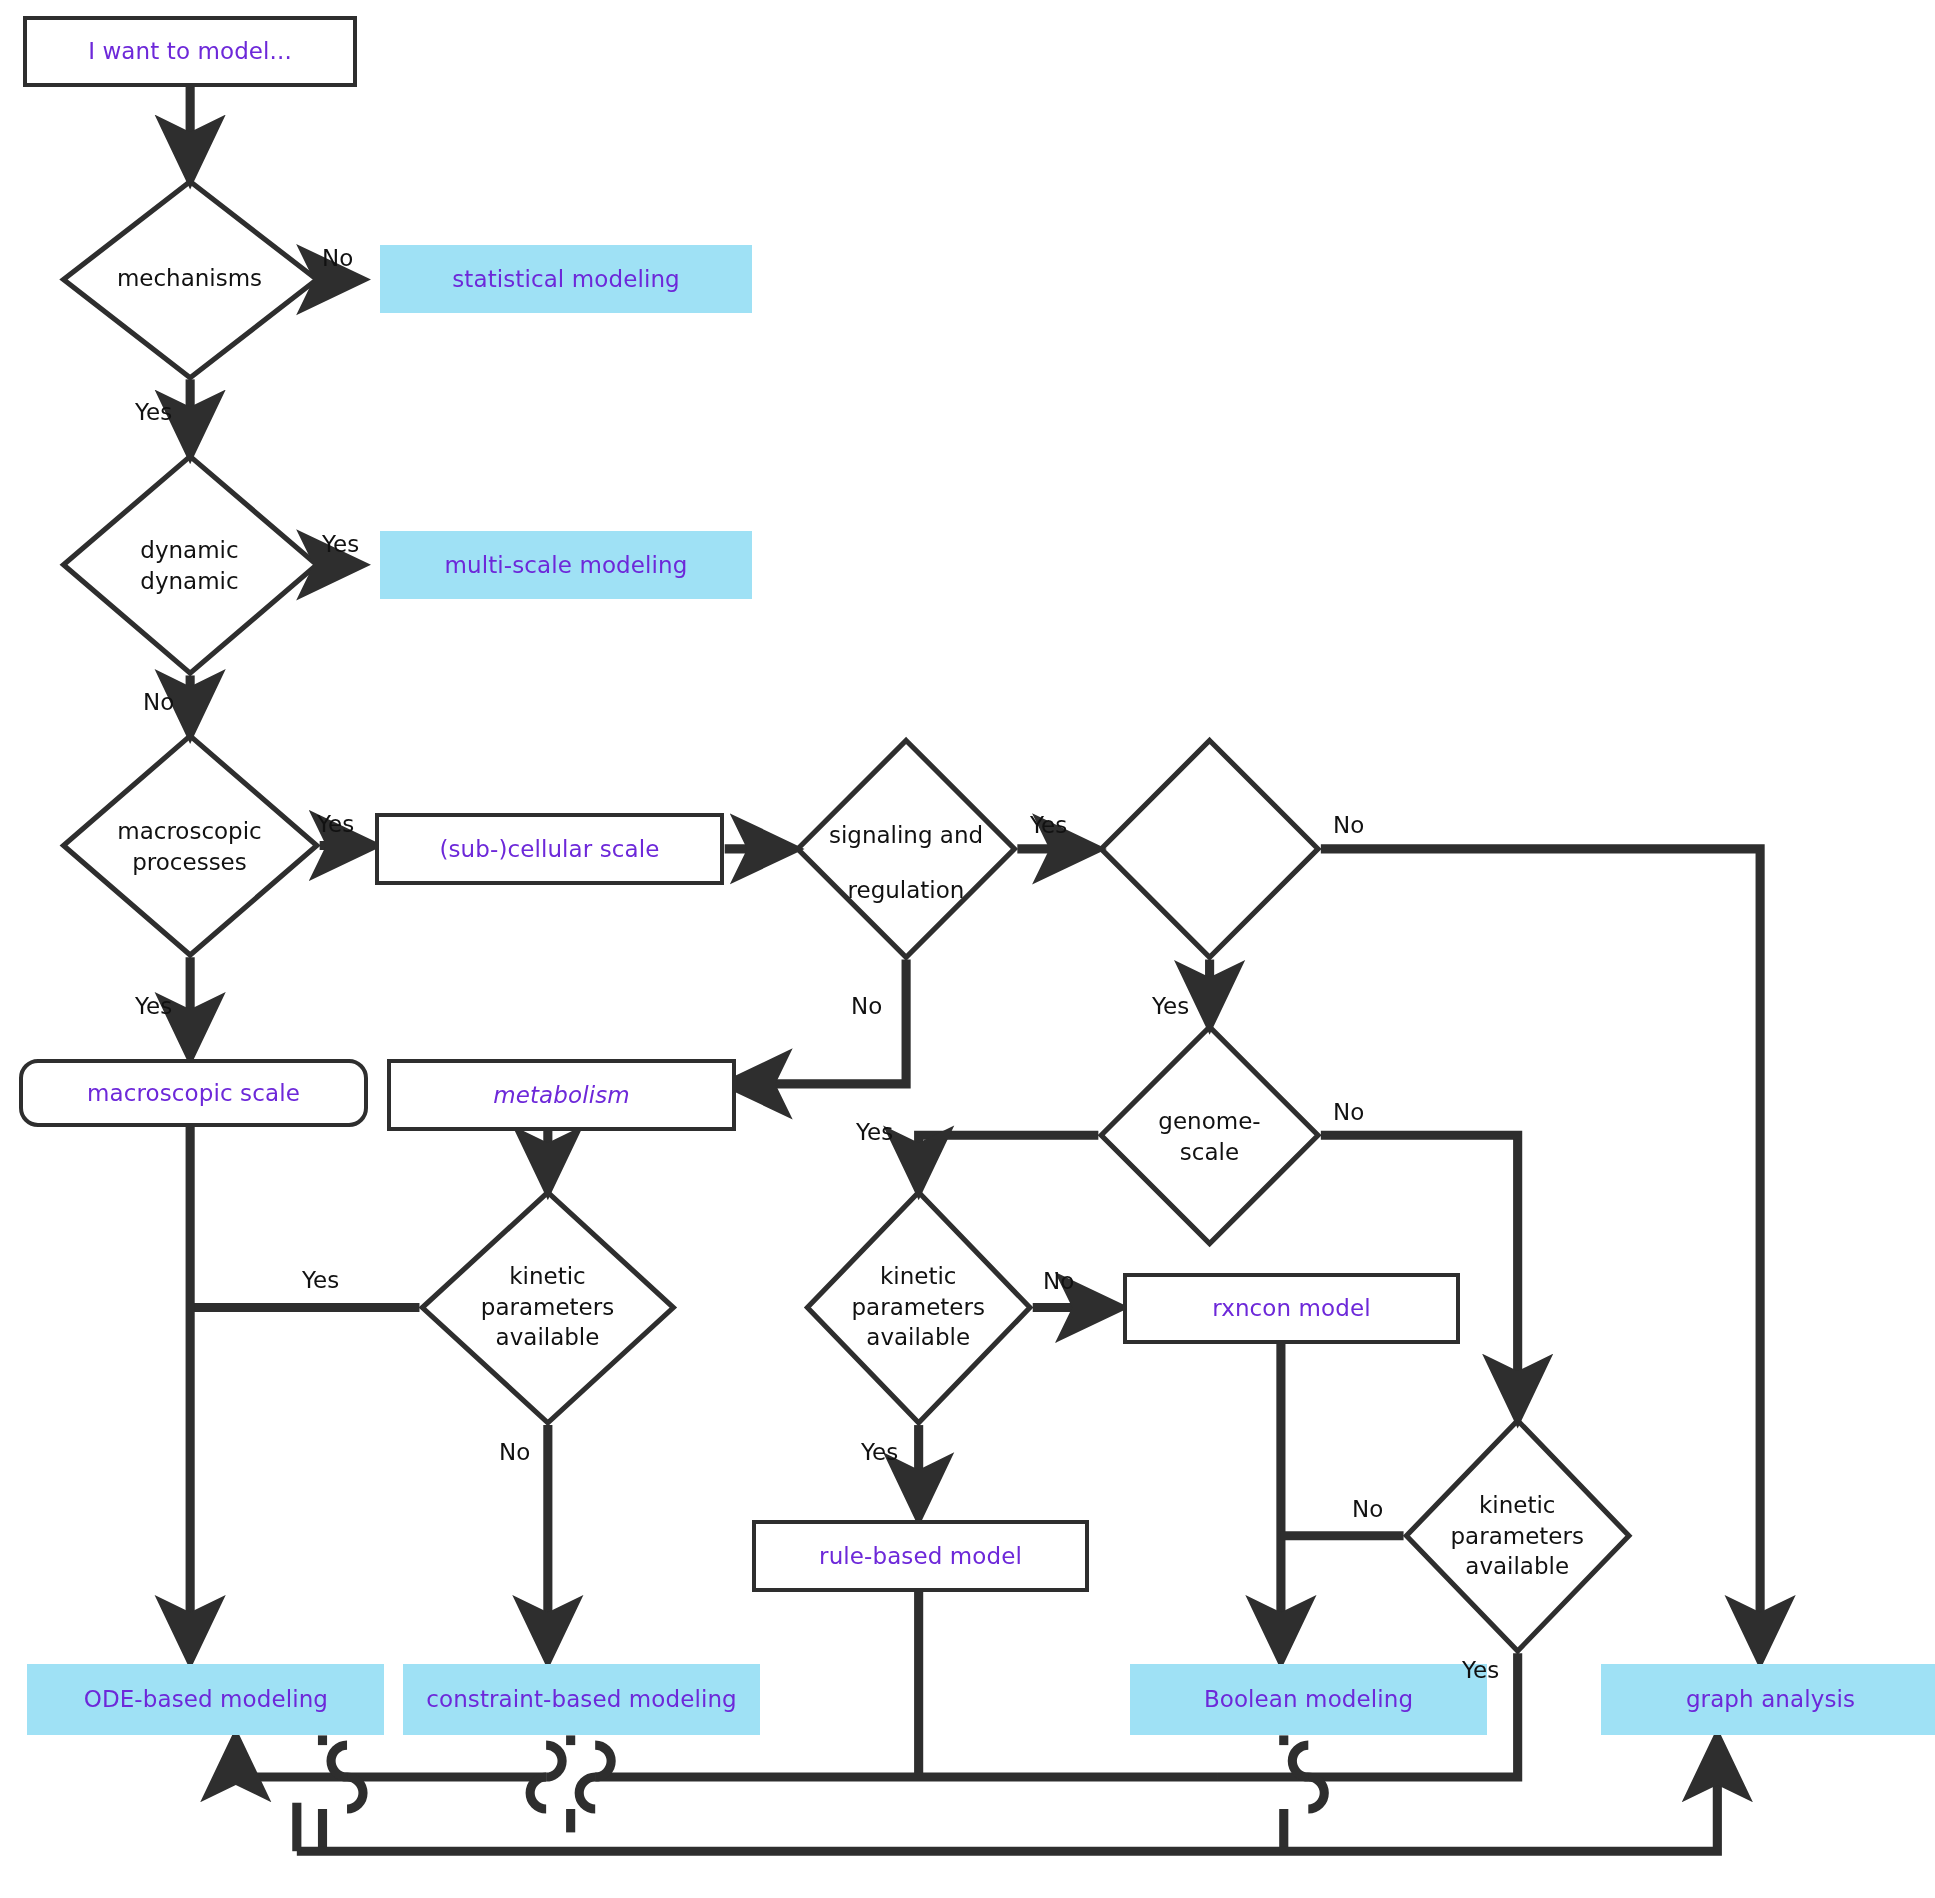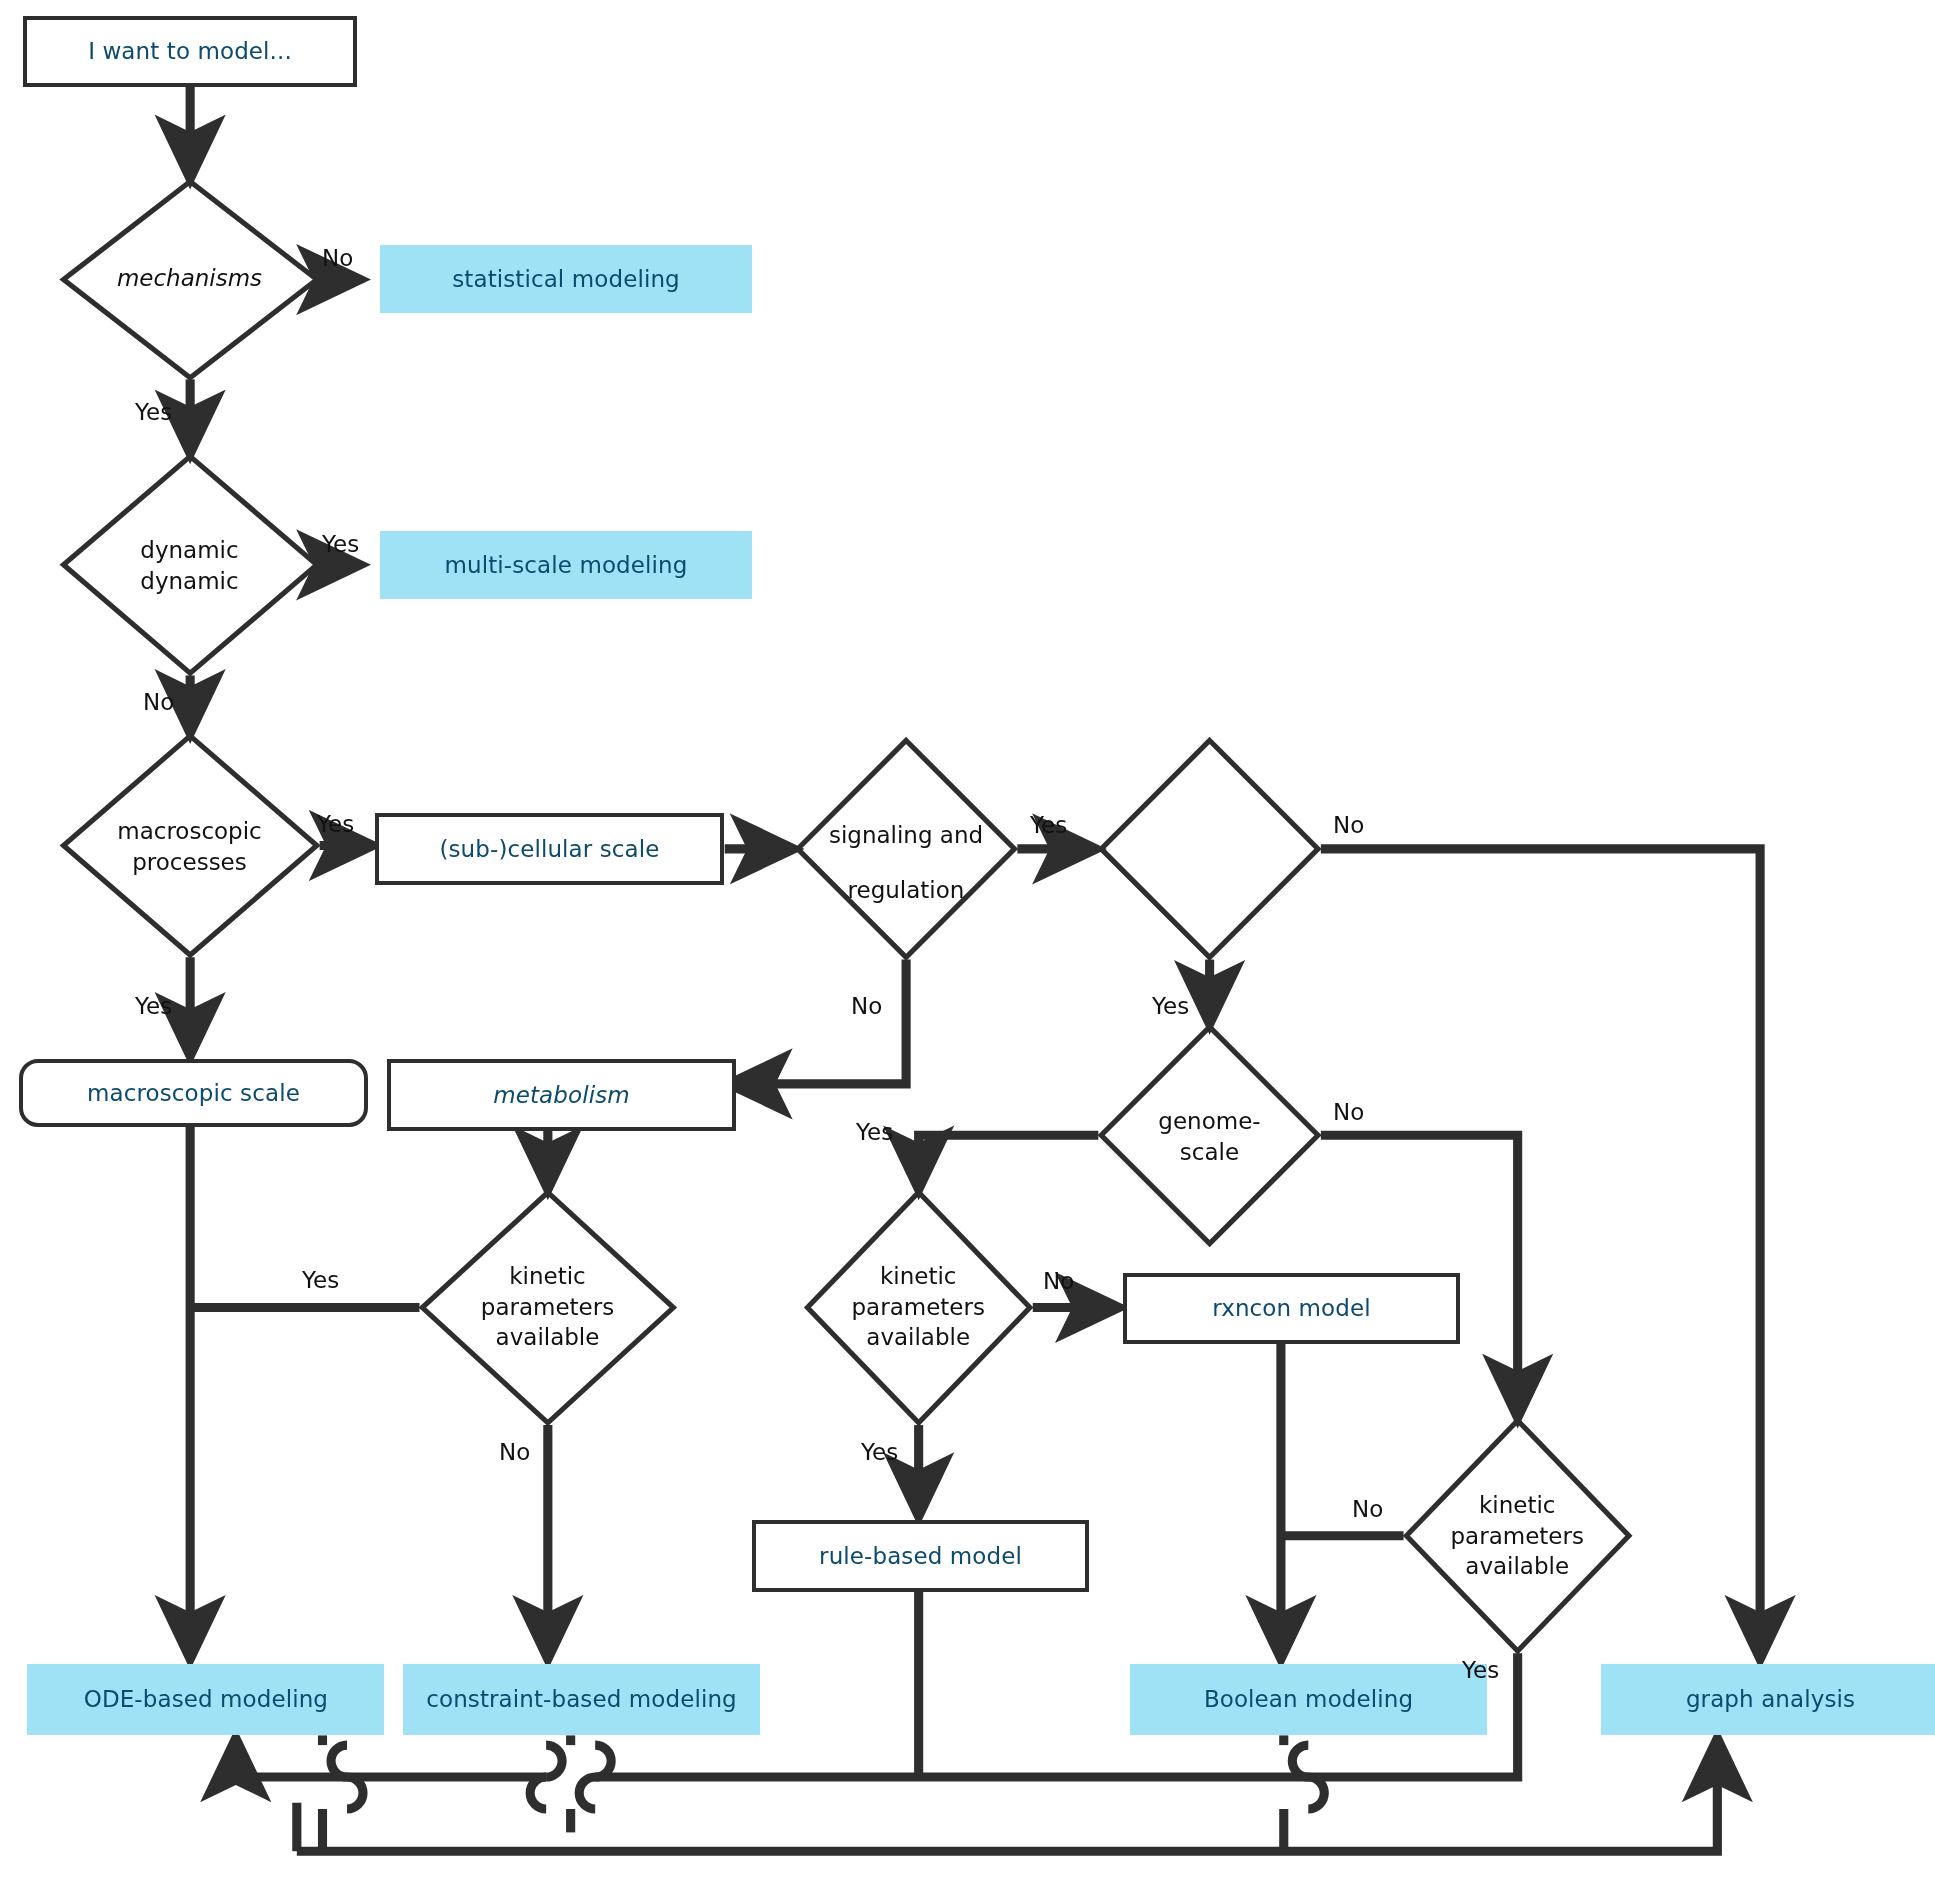--- a/index.html
+++ b/index.html
@@ -2,21 +2,21 @@
 <html style="font-size:9px"><head>
 <meta charset="utf-8">
 <style>
   html,body{margin:0;padding:0;background:#ffffff;}
   body{font-family:"DejaVu Sans", sans-serif;}
   #stage{position:relative;width:1936px;height:1898px;background:#ffffff;overflow:hidden;}
   svg#wires{position:absolute;left:0;top:0;width:1936px;height:1898px;}
   .node{position:absolute;box-sizing:border-box;display:flex;align-items:center;justify-content:center;text-align:center;}
   .boxnode{background:#ffffff;border:4px solid #2e2e2e;}
   .bluenode{background:#9FE1F5;border:0;margin-left:16px;}
-  .nodelabel{font-size:23px;color:#0c4a6e;line-height:1.25;letter-spacing:0.1px;}
+  .nodelabel{font-size:23px;color:#6d28d9;line-height:1.25;letter-spacing:0.1px;}
   .dlabel{position:absolute;font-size:23px;color:#111;white-space:pre;line-height:1.2;text-align:center;}
   .edge-label{position:absolute;font-size:23px;color:#111;white-space:nowrap;}
   .diamond-hit{position:absolute;}
 </style>
 </head>
 <body>
 
 <div id="stage">
 
   <svg id="wires" viewBox="0 0 3393 3327">
@@ -155,21 +155,21 @@
 
   <div class="node bluenode" style="left:1114px;top:1664px;width:357px;height:71px;">
     <span class="nodelabel">Boolean modeling</span>
   </div>
 
   <div class="node bluenode" style="left:1585px;top:1664px;width:339px;height:71px;">
     <span class="nodelabel">graph analysis</span>
   </div>
 
   <div class="diamond-hit" style="left:63px;top:181px;width:253px;height:196px;">
-    <div class="dlabel" style="left:0;top:84px;width:253px;font-style:italic;">mechanisms</div>
+    <div class="dlabel" style="left:0;top:84px;width:253px;">mechanisms</div>
   </div>
 
   <div class="diamond-hit" style="left:63px;top:456px;width:253px;height:217px;">
     <div class="dlabel" style="left:0;top:81px;width:253px;">dynamic</div>
     <div class="dlabel" style="left:0;top:112px;width:253px;">dynamic</div>
   </div>
 
   <div class="diamond-hit" style="left:63px;top:736px;width:253px;height:219px;">
     <div class="dlabel" style="left:0;top:82px;width:253px;">macroscopic</div>
     <div class="dlabel" style="left:0;top:113px;width:253px;">processes</div>

